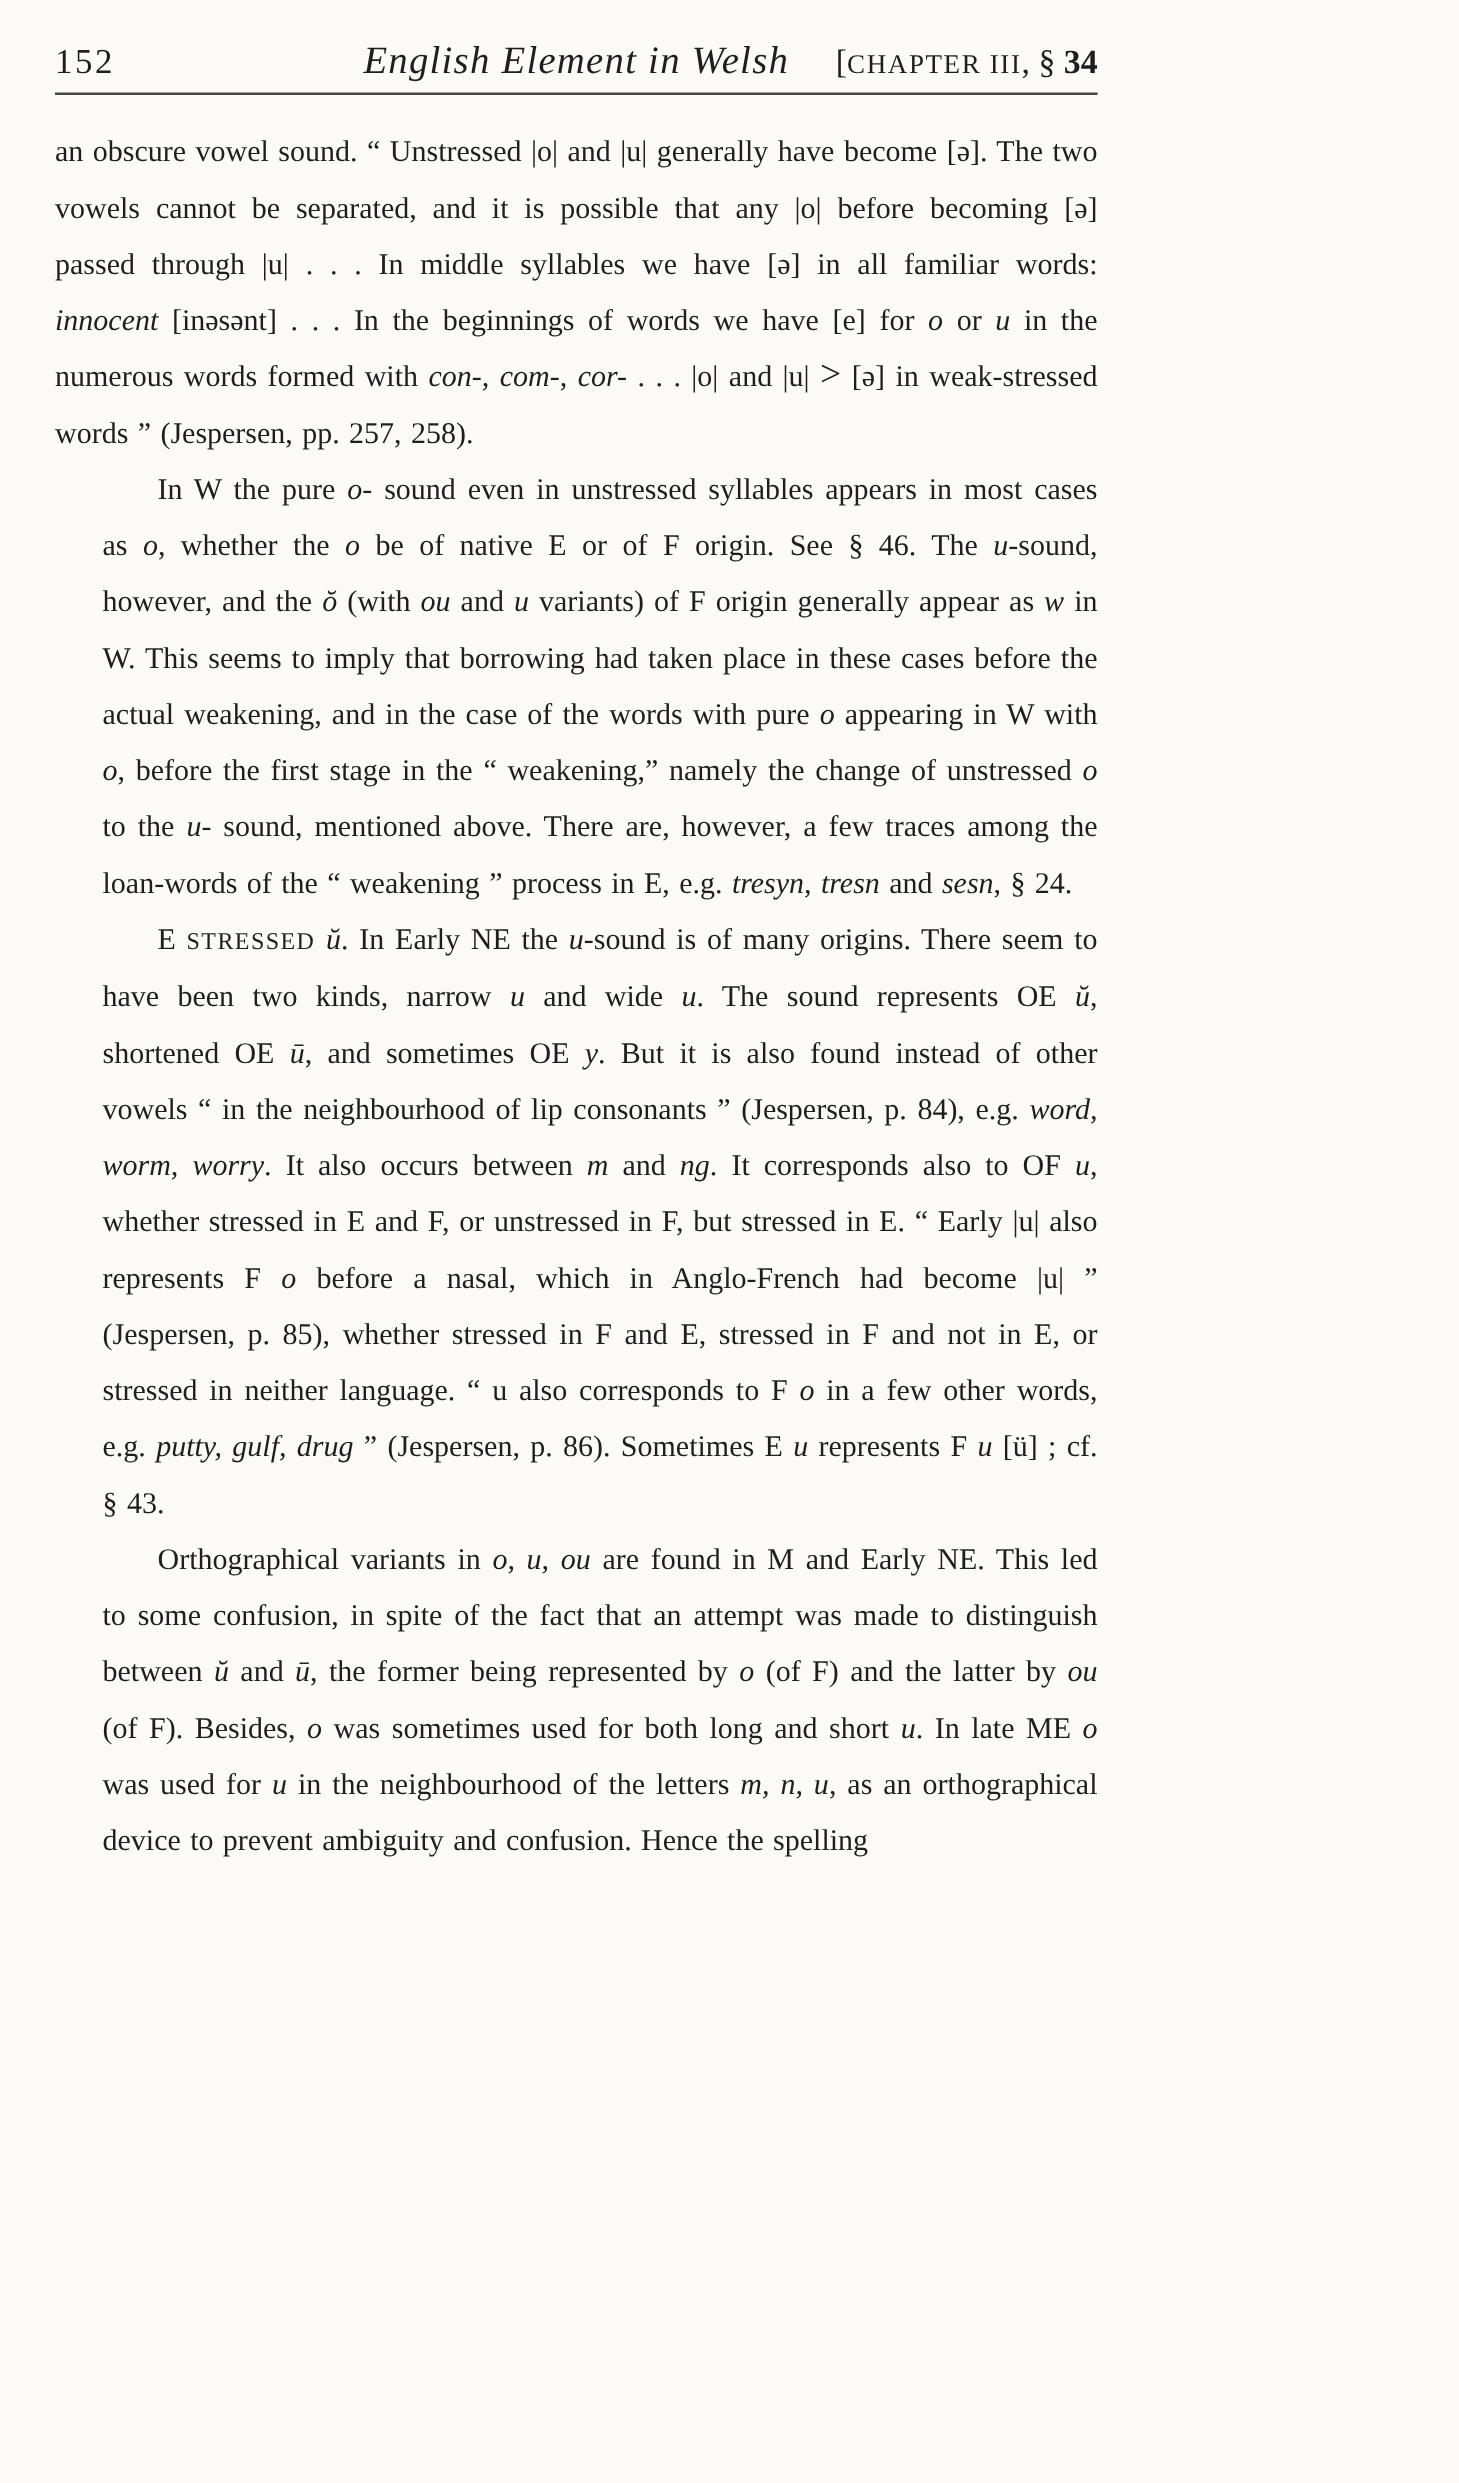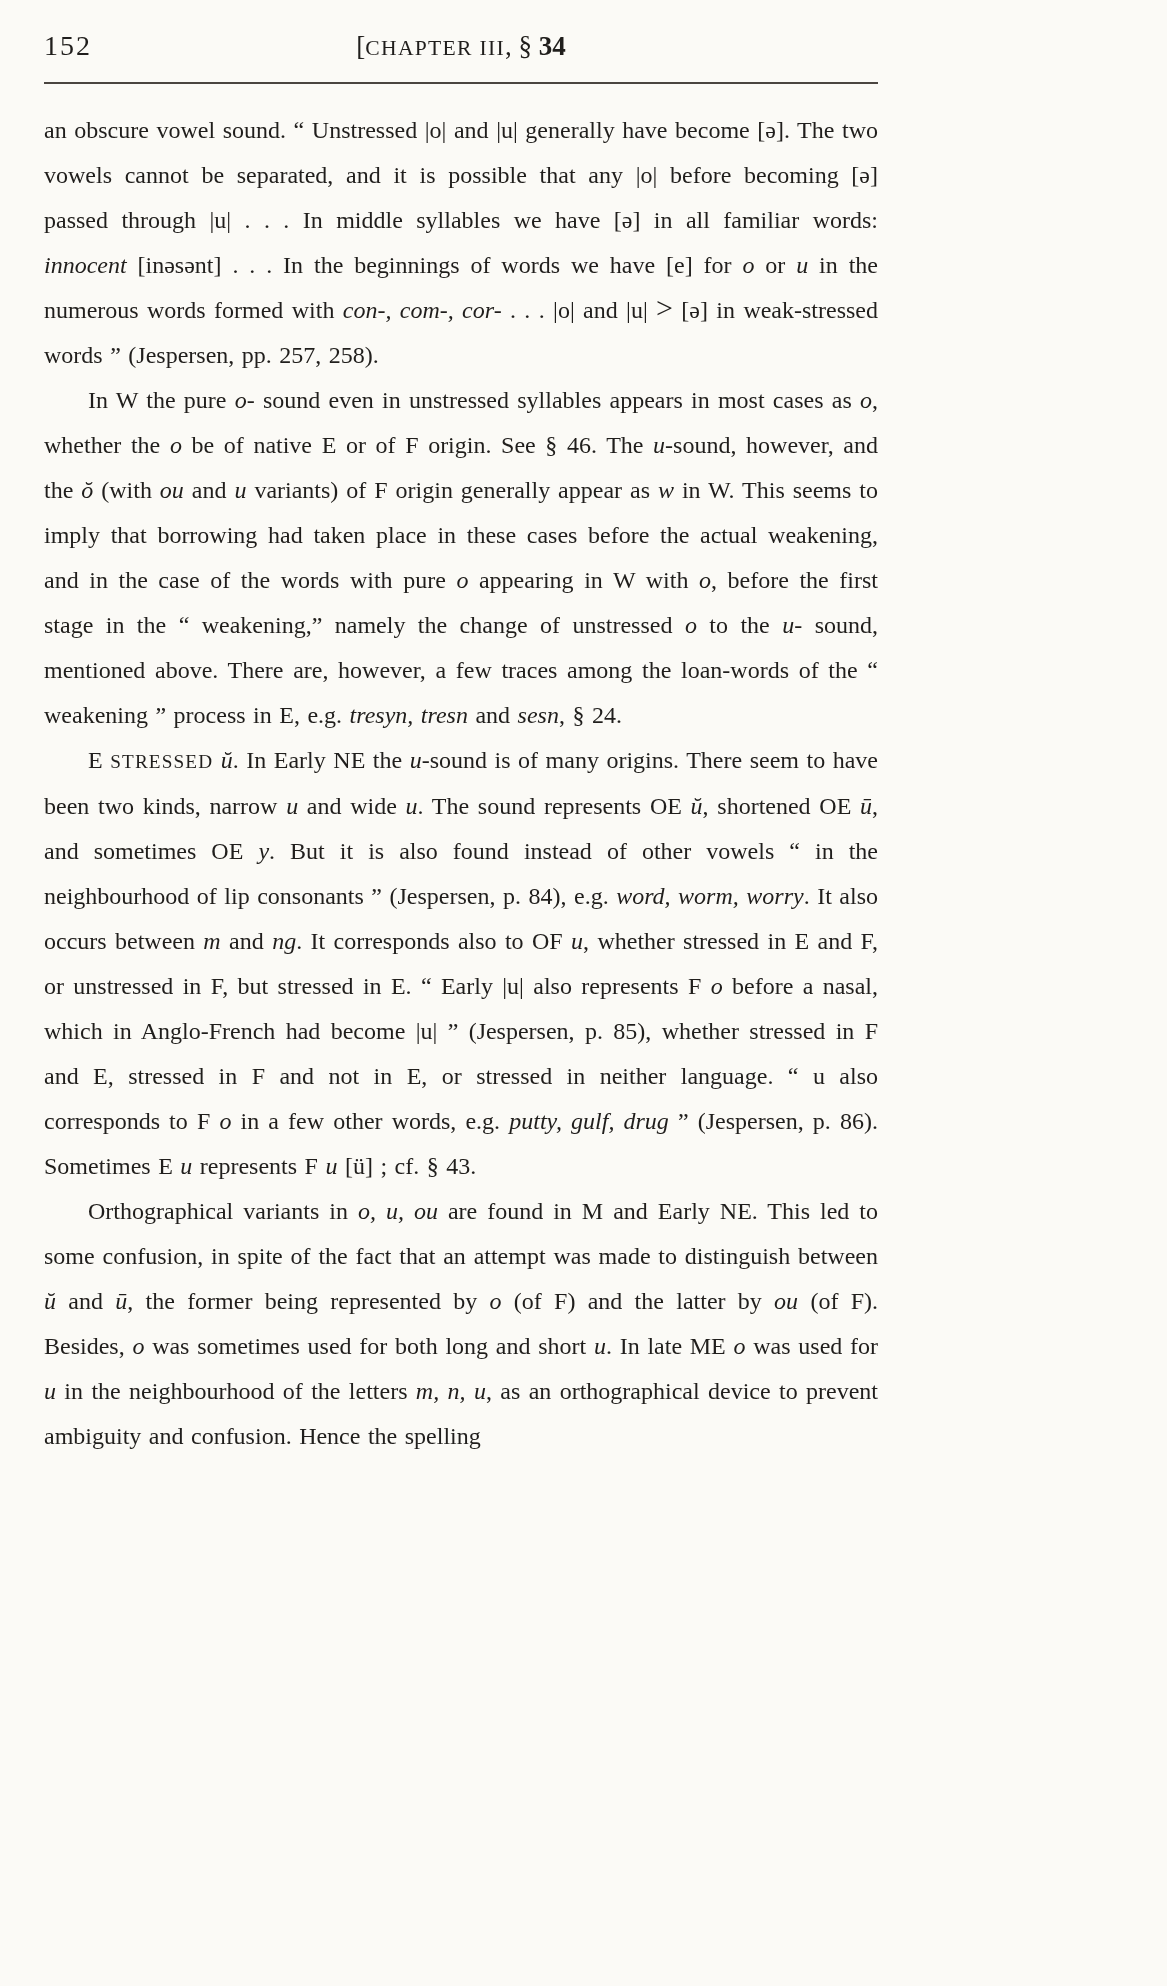--- a/index.html
+++ b/index.html
@@ -21,21 +21,21 @@
     height: 1986px;
     padding: 30px 0 0 44px;
   }
   .content-col {
     width: 834px;
   }
   .page-header {
     display: grid;
     grid-template-columns: 1fr auto 1fr;
     align-items: baseline;
-    padding-bottom: 20px;
+    padding-bottom: 8px;
     border-bottom: 2px solid #4a4540;
   }
   .page-num {
     justify-self: start;
     font-size: 28px;
     letter-spacing: 2px;
   }
   .running-title {
     justify-self: center;
     font-style: italic;
@@ -51,34 +51,36 @@
     font-size: 24px;
     line-height: 45px;
     text-align: justify;
     word-spacing: 1.5px;
   }
   p.para {
     margin: 0;
   }
   p.para.indent {
     text-indent: 44px;
+    margin-left: 38px;
   }
   .run-i { font-style: italic; }
   .run-b { font-weight: bold; }
   .run-sc { font-size: 0.8em; letter-spacing: 0.06em; }
   .run-gt { font-size: 1.25em; line-height: 1; }
 </style>
 </head>
 <body>
 
 <div class="page">
   <div class="content-col">
 
     <div class="page-header">
       <span class="page-num">152</span>
+      <span class="running-title">English Element in Welsh</span>
       <span class="chapter-ref"><span>[</span><span class="run-sc">CHAPTER III</span><span>, § </span><span class="run-b">34</span></span>
     </div>
 
     <div class="body-text">
         <p class="para"><span>an obscure vowel sound.  “ Unstressed |o| and |u| generally have become [ə].  The two vowels cannot be separated, and it is possible that any |o| before becoming [ə] passed through |u| . . .  In middle syllables we have [ə] in all familiar words: </span><span class="run-i">innocent</span><span> [inəsənt] . . .  In the beginnings of words we have [e] for </span><span class="run-i">o</span><span> or </span><span class="run-i">u</span><span> in the numerous words formed with </span><span class="run-i">con-, com-, cor-</span><span> . . .  |o| and |u| </span><span class="run-gt">&gt;</span><span> [ə] in weak-stressed words ” (Jespersen, pp. 257, 258).</span></p>
         <p class="para indent"><span>In W the pure </span><span class="run-i">o</span><span>- sound even in unstressed syllables appears in most cases as </span><span class="run-i">o</span><span>, whether the </span><span class="run-i">o</span><span> be of native E or of F origin.  See § 46.  The </span><span class="run-i">u</span><span>-sound, however, and the </span><span class="run-i">ŏ</span><span> (with </span><span class="run-i">ou</span><span> and </span><span class="run-i">u</span><span> variants) of F origin generally appear as </span><span class="run-i">w</span><span> in W.  This seems to imply that borrowing had taken place in these cases before the actual weakening, and in the case of the words with pure </span><span class="run-i">o</span><span> appearing in W with </span><span class="run-i">o</span><span>, before the first stage in the “ weakening,” namely the change of unstressed </span><span class="run-i">o</span><span> to the </span><span class="run-i">u</span><span>- sound, mentioned above.  There are, however, a few traces among the loan-words of the “ weakening ” process in E, e.g. </span><span class="run-i">tresyn, tresn</span><span> and </span><span class="run-i">sesn</span><span>, § 24.</span></p>
         <p class="para indent"><span>E </span><span class="run-sc">STRESSED</span><span> </span><span class="run-i">ŭ</span><span>.  In Early NE the </span><span class="run-i">u</span><span>-sound is of many origins. There seem to have been two kinds, narrow </span><span class="run-i">u</span><span> and wide </span><span class="run-i">u</span><span>.  The sound represents OE </span><span class="run-i">ŭ</span><span>, shortened OE </span><span class="run-i">ū</span><span>, and sometimes OE </span><span class="run-i">y</span><span>.  But it is also found instead of other vowels “ in the neighbourhood of lip consonants ” (Jespersen, p. 84), e.g. </span><span class="run-i">word, worm, worry</span><span>.  It also occurs between </span><span class="run-i">m</span><span> and </span><span class="run-i">ng</span><span>.  It corresponds also to OF </span><span class="run-i">u</span><span>, whether stressed in E and F, or unstressed in F, but stressed in E.  “ Early |u| also represents F </span><span class="run-i">o</span><span> before a nasal, which in Anglo-French had become |u| ” (Jespersen, p. 85), whether stressed in F and E, stressed in F and not in E, or stressed in neither language.  “ u also corresponds to F </span><span class="run-i">o</span><span> in a few other words, e.g. </span><span class="run-i">putty, gulf, drug</span><span> ” (Jespersen, p. 86).  Sometimes E </span><span class="run-i">u</span><span> represents F </span><span class="run-i">u</span><span> [ü] ; cf. § 43.</span></p>
         <p class="para indent"><span>Orthographical variants in </span><span class="run-i">o, u, ou</span><span> are found in M and Early NE. This led to some confusion, in spite of the fact that an attempt was made to distinguish between </span><span class="run-i">ŭ</span><span> and </span><span class="run-i">ū</span><span>, the former being represented by </span><span class="run-i">o</span><span> (of F) and the latter by </span><span class="run-i">ou</span><span> (of F).  Besides, </span><span class="run-i">o</span><span> was sometimes used for both long and short </span><span class="run-i">u</span><span>.  In late ME </span><span class="run-i">o</span><span> was used for </span><span class="run-i">u</span><span> in the neighbourhood of the letters </span><span class="run-i">m, n, u</span><span>, as an orthographical device to prevent ambiguity and confusion.  Hence the spelling</span></p>
       </div>
 

